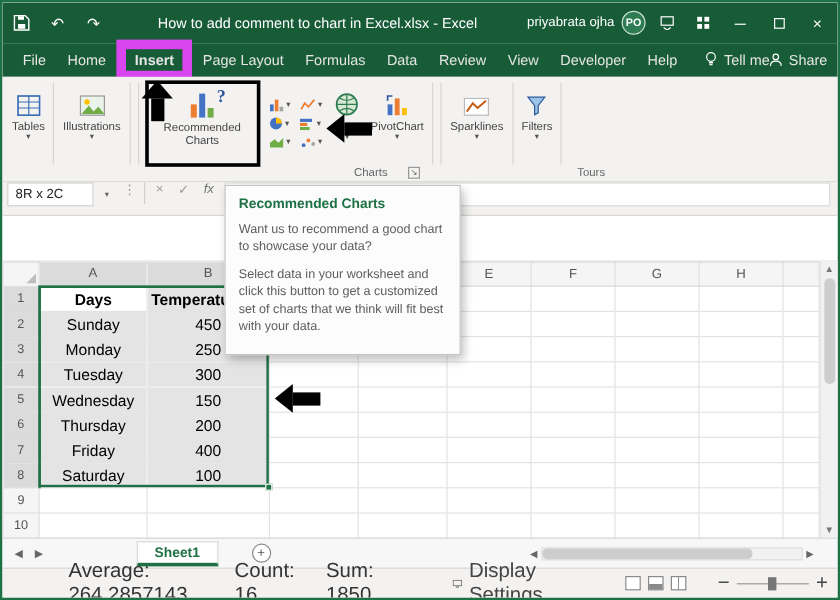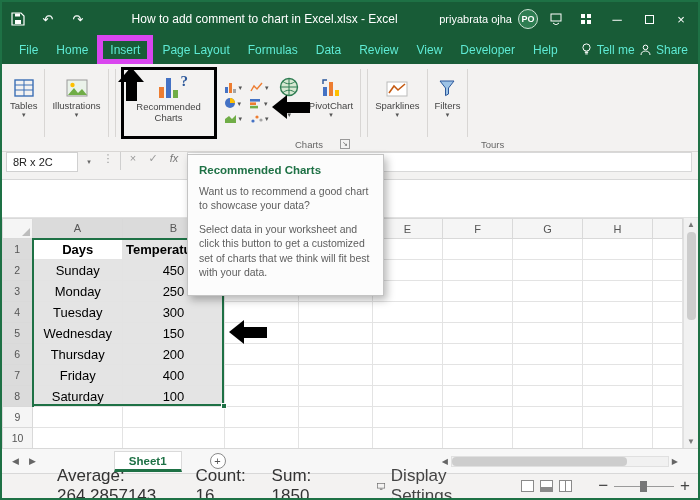--- a/index.html
+++ b/index.html
@@ -10,23 +10,23 @@
   
   .titlebar{position:absolute;left:0;top:0;right:0;height:34px;background:#185C37;display:flex;align-items:center;color:#fff;font-size:12px;padding:0 4px;gap:6px}
   .tbicon{width:24px;height:24px;display:flex;align-items:center;justify-content:center;color:#fff;font-size:13px;flex:0 0 auto}
   .tbtitle{flex:1;text-align:center;white-space:nowrap;overflow:hidden;font-size:12px}
   .username{font-size:11px;white-space:nowrap}
   .avatar{width:20px;height:20px;border-radius:50%;background:#2e7d52;border:1px solid #cfe3d6;color:#fff;font-size:9px;display:flex;align-items:center;justify-content:center;font-weight:bold}
   .winctl{width:26px;height:26px;display:flex;align-items:center;justify-content:center;font-size:13px;color:#fff}
   .maxbox{width:9px;height:9px;border:1px solid #fff;display:inline-block}
 
   
-  .tabrow{position:absolute;left:0;top:34px;right:0;height:28px;background:#185C37;display:flex;align-items:center;color:#5eead4;font-size:12px;padding-left:8px}
+  .tabrow{position:absolute;left:0;top:34px;right:0;height:28px;background:#185C37;display:flex;align-items:center;color:#e5e5e5;font-size:12px;padding-left:8px}
   .rtab{padding:4px 9px;white-space:nowrap}
-  .rtab.boxed{border:6px solid #d946ef;padding:2px 7px;font-weight:normal}
+  .rtab.boxed{border:8px solid #d946ef;padding:2px 7px;font-weight:bold}
   .tellme{display:flex;align-items:flex-start;gap:5px;margin-left:14px;white-space:nowrap}
   .share{display:flex;align-items:center;gap:5px;margin-left:auto;margin-right:10px;white-space:nowrap}
 
   
   .ribbon{position:absolute;left:0;top:62px;right:0;height:88px;background:#F3F2F1;border-bottom:1px solid #D8D6D4;display:flex;align-items:stretch;padding:3px 2px 12px 4px;overflow:hidden}
   .rbtn{display:flex;flex-direction:column;align-items:center;justify-content:flex-start;padding:4px 4px 0;font-size:9.5px;color:#444;text-align:center;line-height:1.18;flex:0 0 auto}
   .rbtn .ic{height:26px;display:flex;align-items:flex-end;justify-content:center;margin-bottom:3px}
   .car{font-size:7px;color:#555;display:block;line-height:1}
   .rdiv{width:1px;background:#D8D6D4;margin:2px 3px;flex:0 0 auto}
   .recbtn{border:3px solid #000;background:#F3F2F1;padding:2px 8px 0;margin:0 2px}

